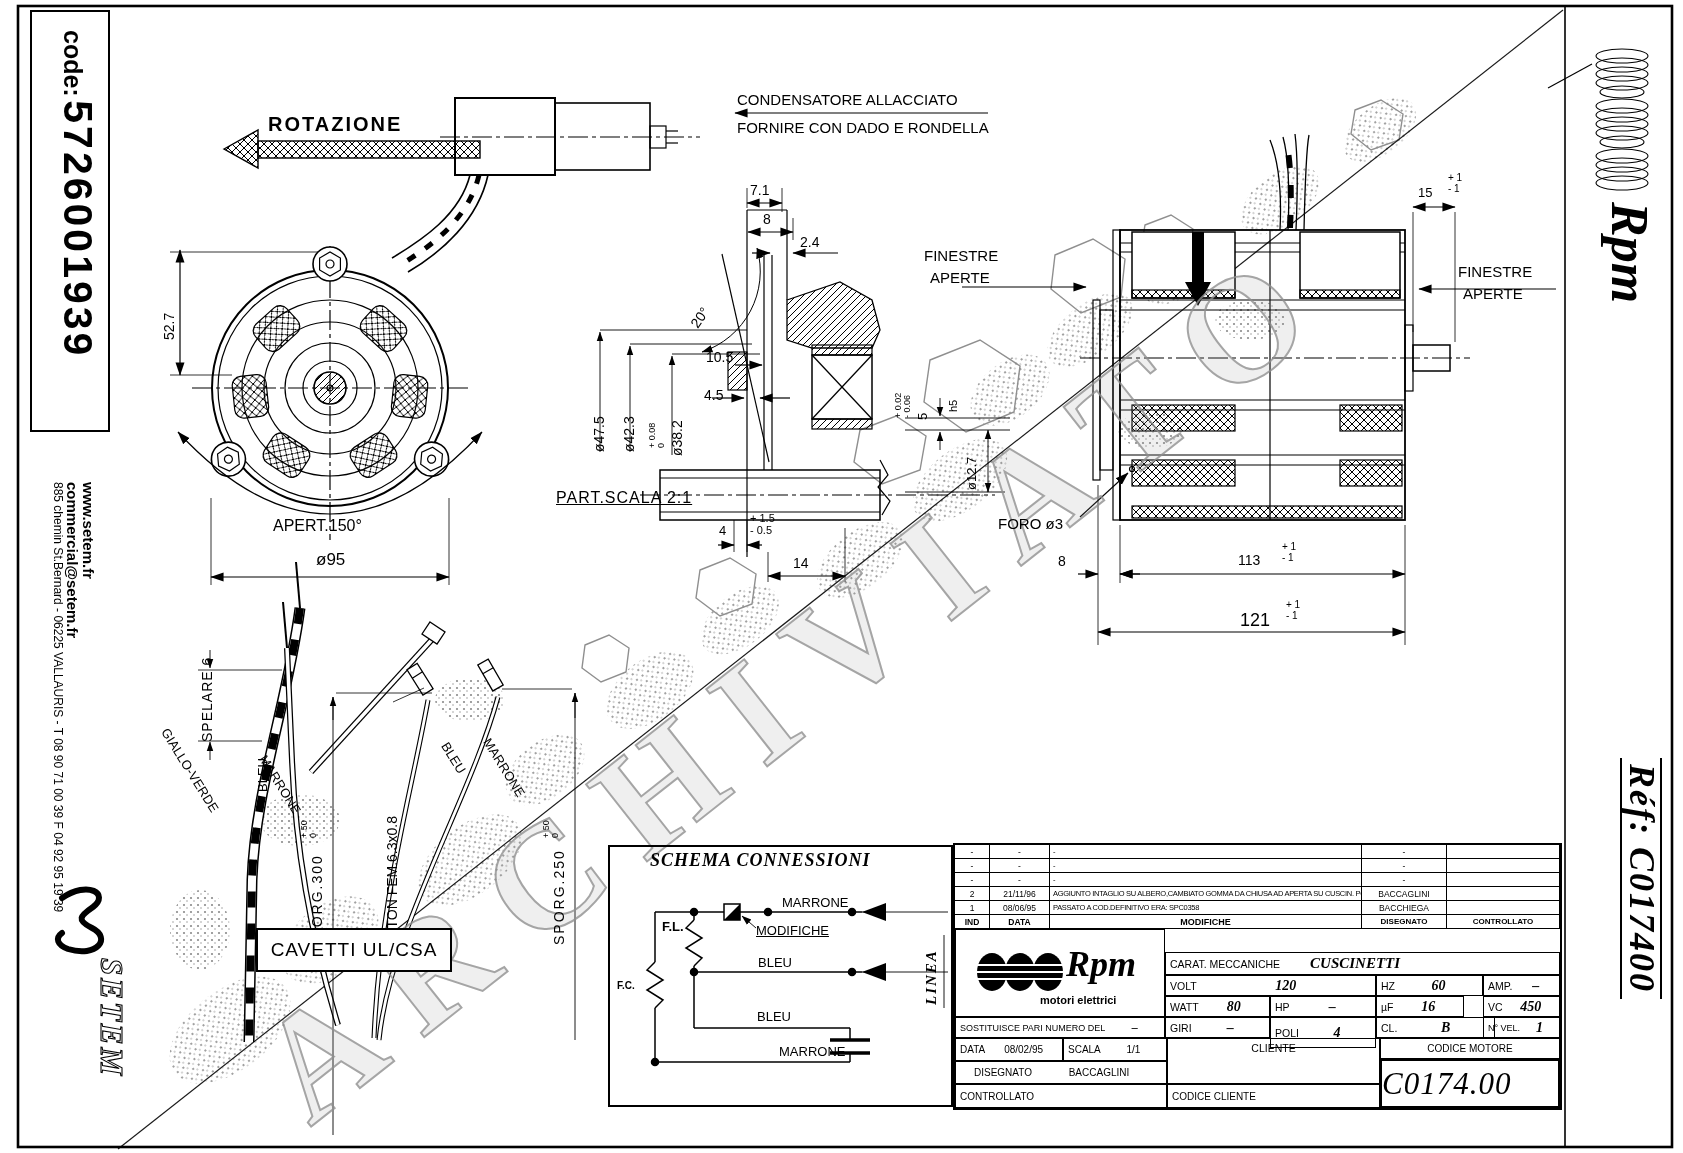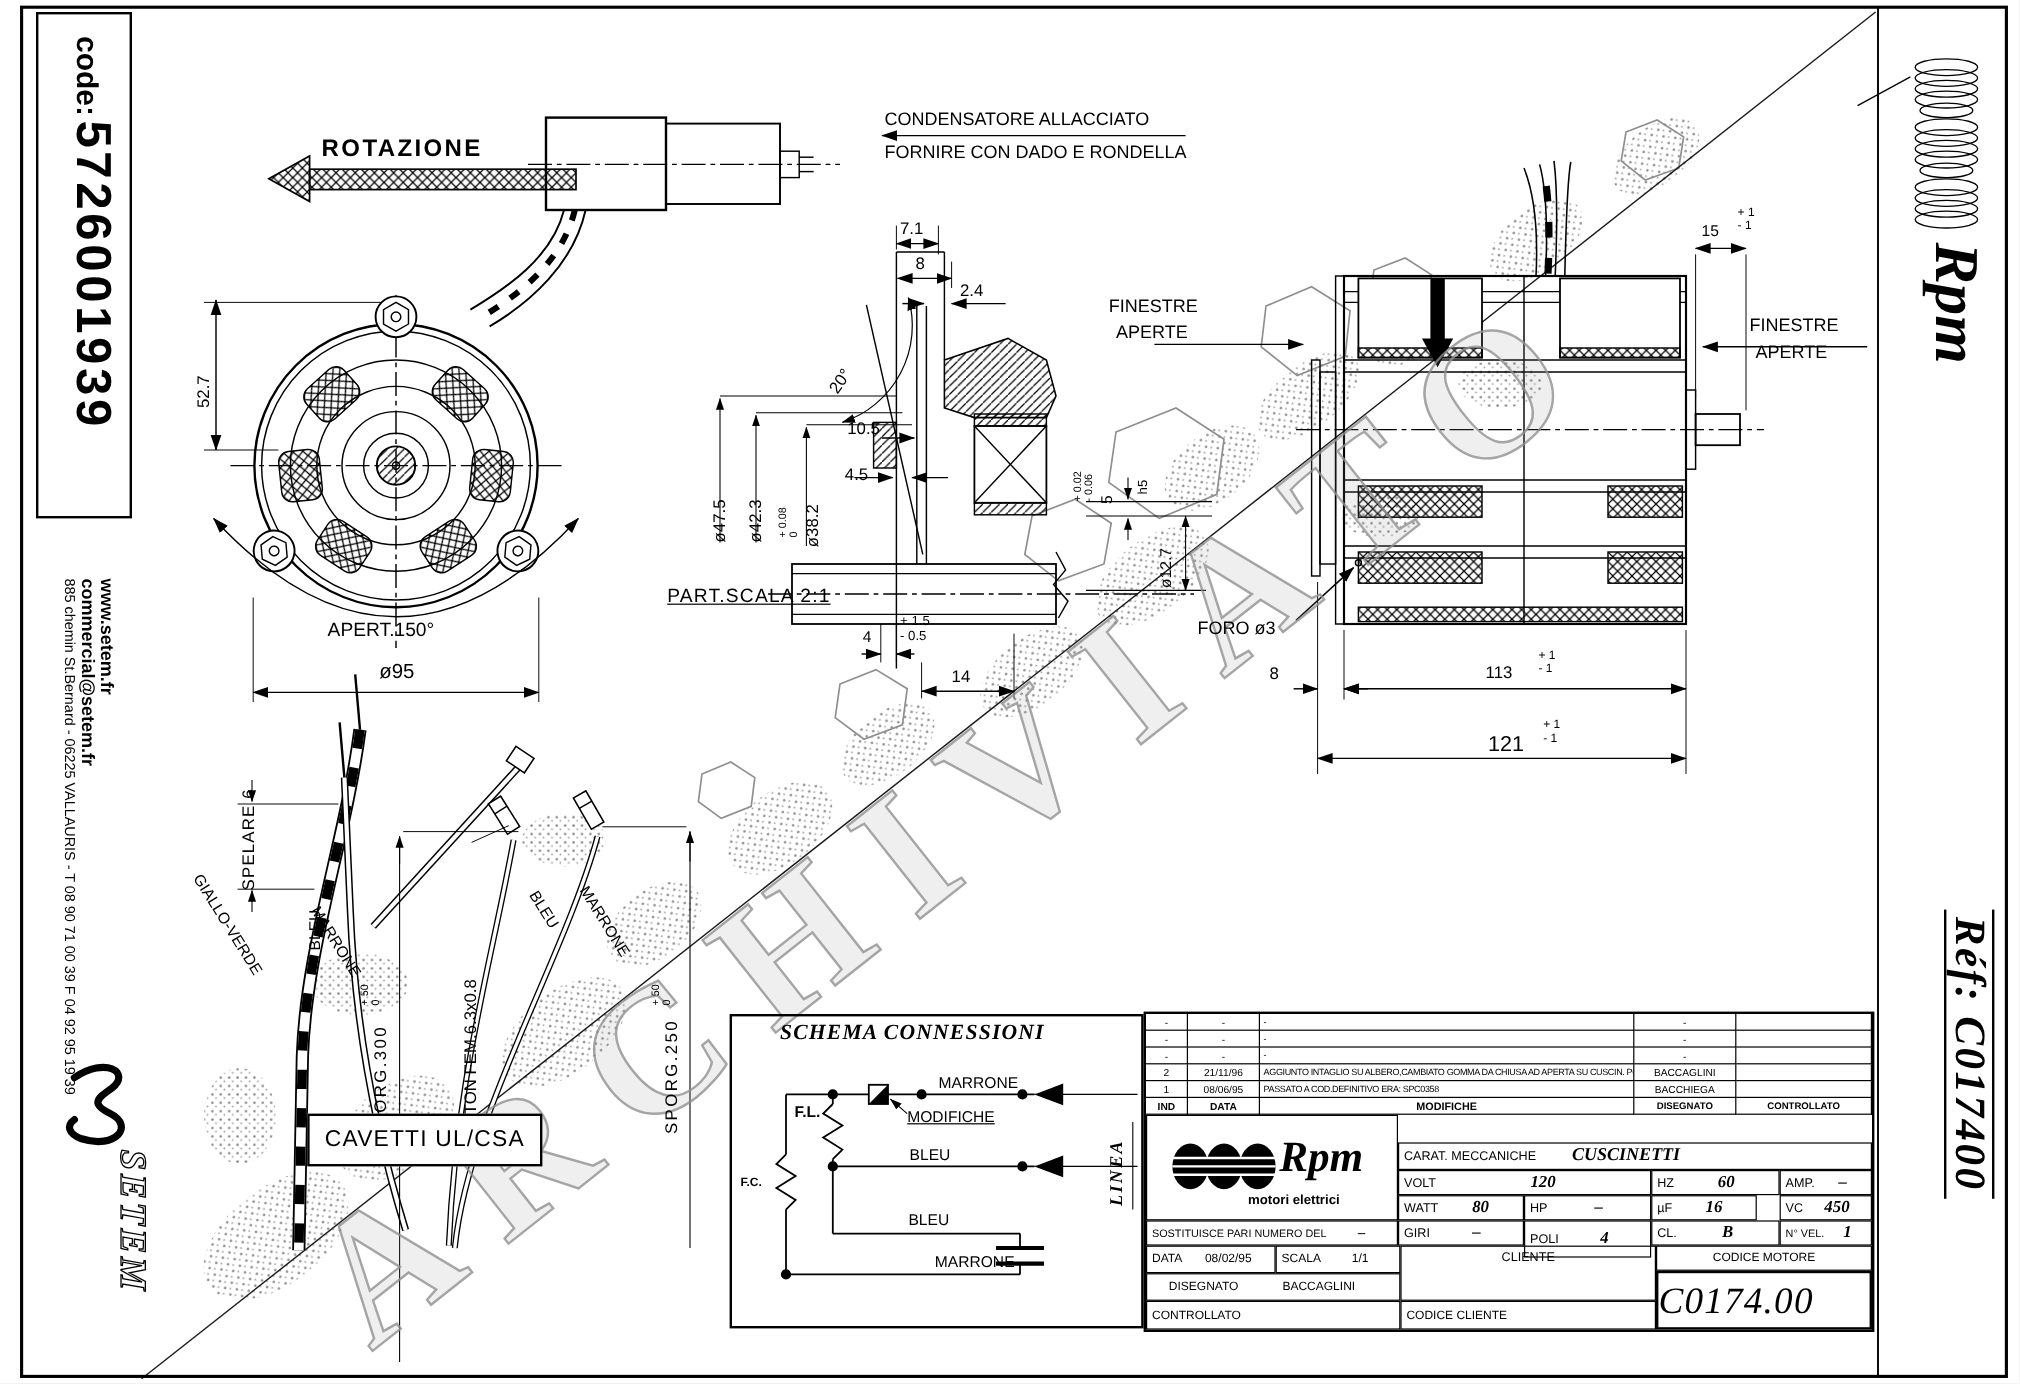--- a/index.html
+++ b/index.html
@@ -538,21 +538,21 @@
       <span class="val">450</span>
 </div>
 <div class="cell" style="left:1165px;top:1017px;width:105px;height:21px;">
   <span class="lab">GIRI</span>
       <span class="val">–</span>
 </div>
 <div class="cell" style="left:1270px;top:1017px;width:106px;height:31px;">
   <span class="lab">POLI</span>
       <span class="val">4</span>
 </div>
-<div class="cell" style="left:1376px;top:1017px;width:107px;height:21px;">
+<div class="cell" style="left:1376px;top:1017px;width:119px;height:21px;">
   <span class="lab">CL.</span>
       <span class="val">B</span>
 </div>
 <div class="cell" style="left:1483px;top:1017px;width:77px;height:21px;font-size:9px;">
   <span class="lab">N° VEL.</span>
       <span class="val">1</span>
 </div>
 
 <div class="cell" style="left:955px;top:1038px;width:108px;height:23px;font-size:10px;">
   <span class="lab">DATA</span>

